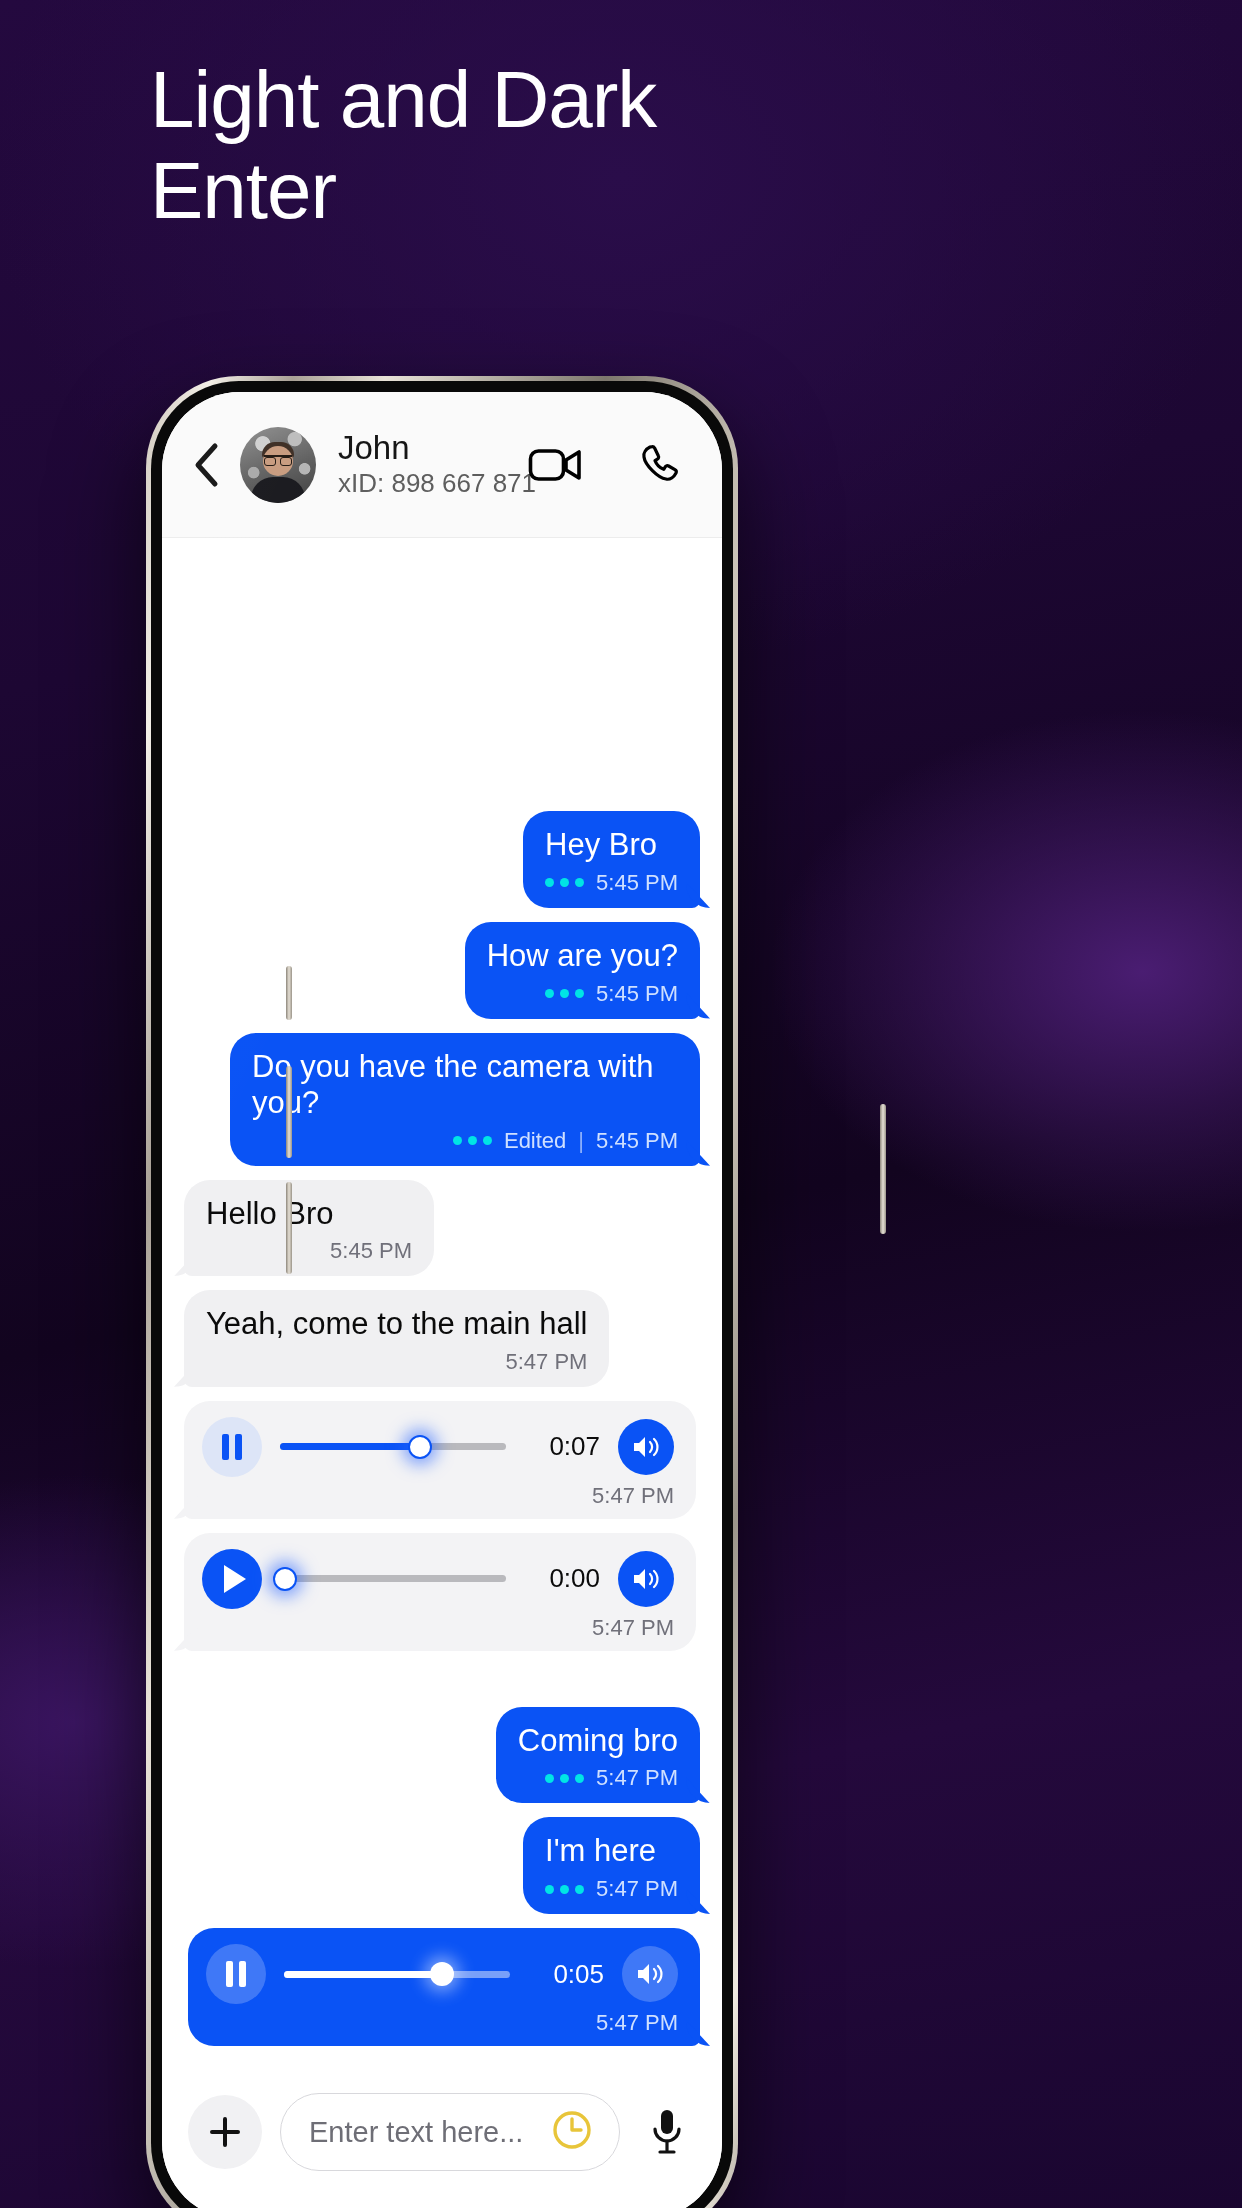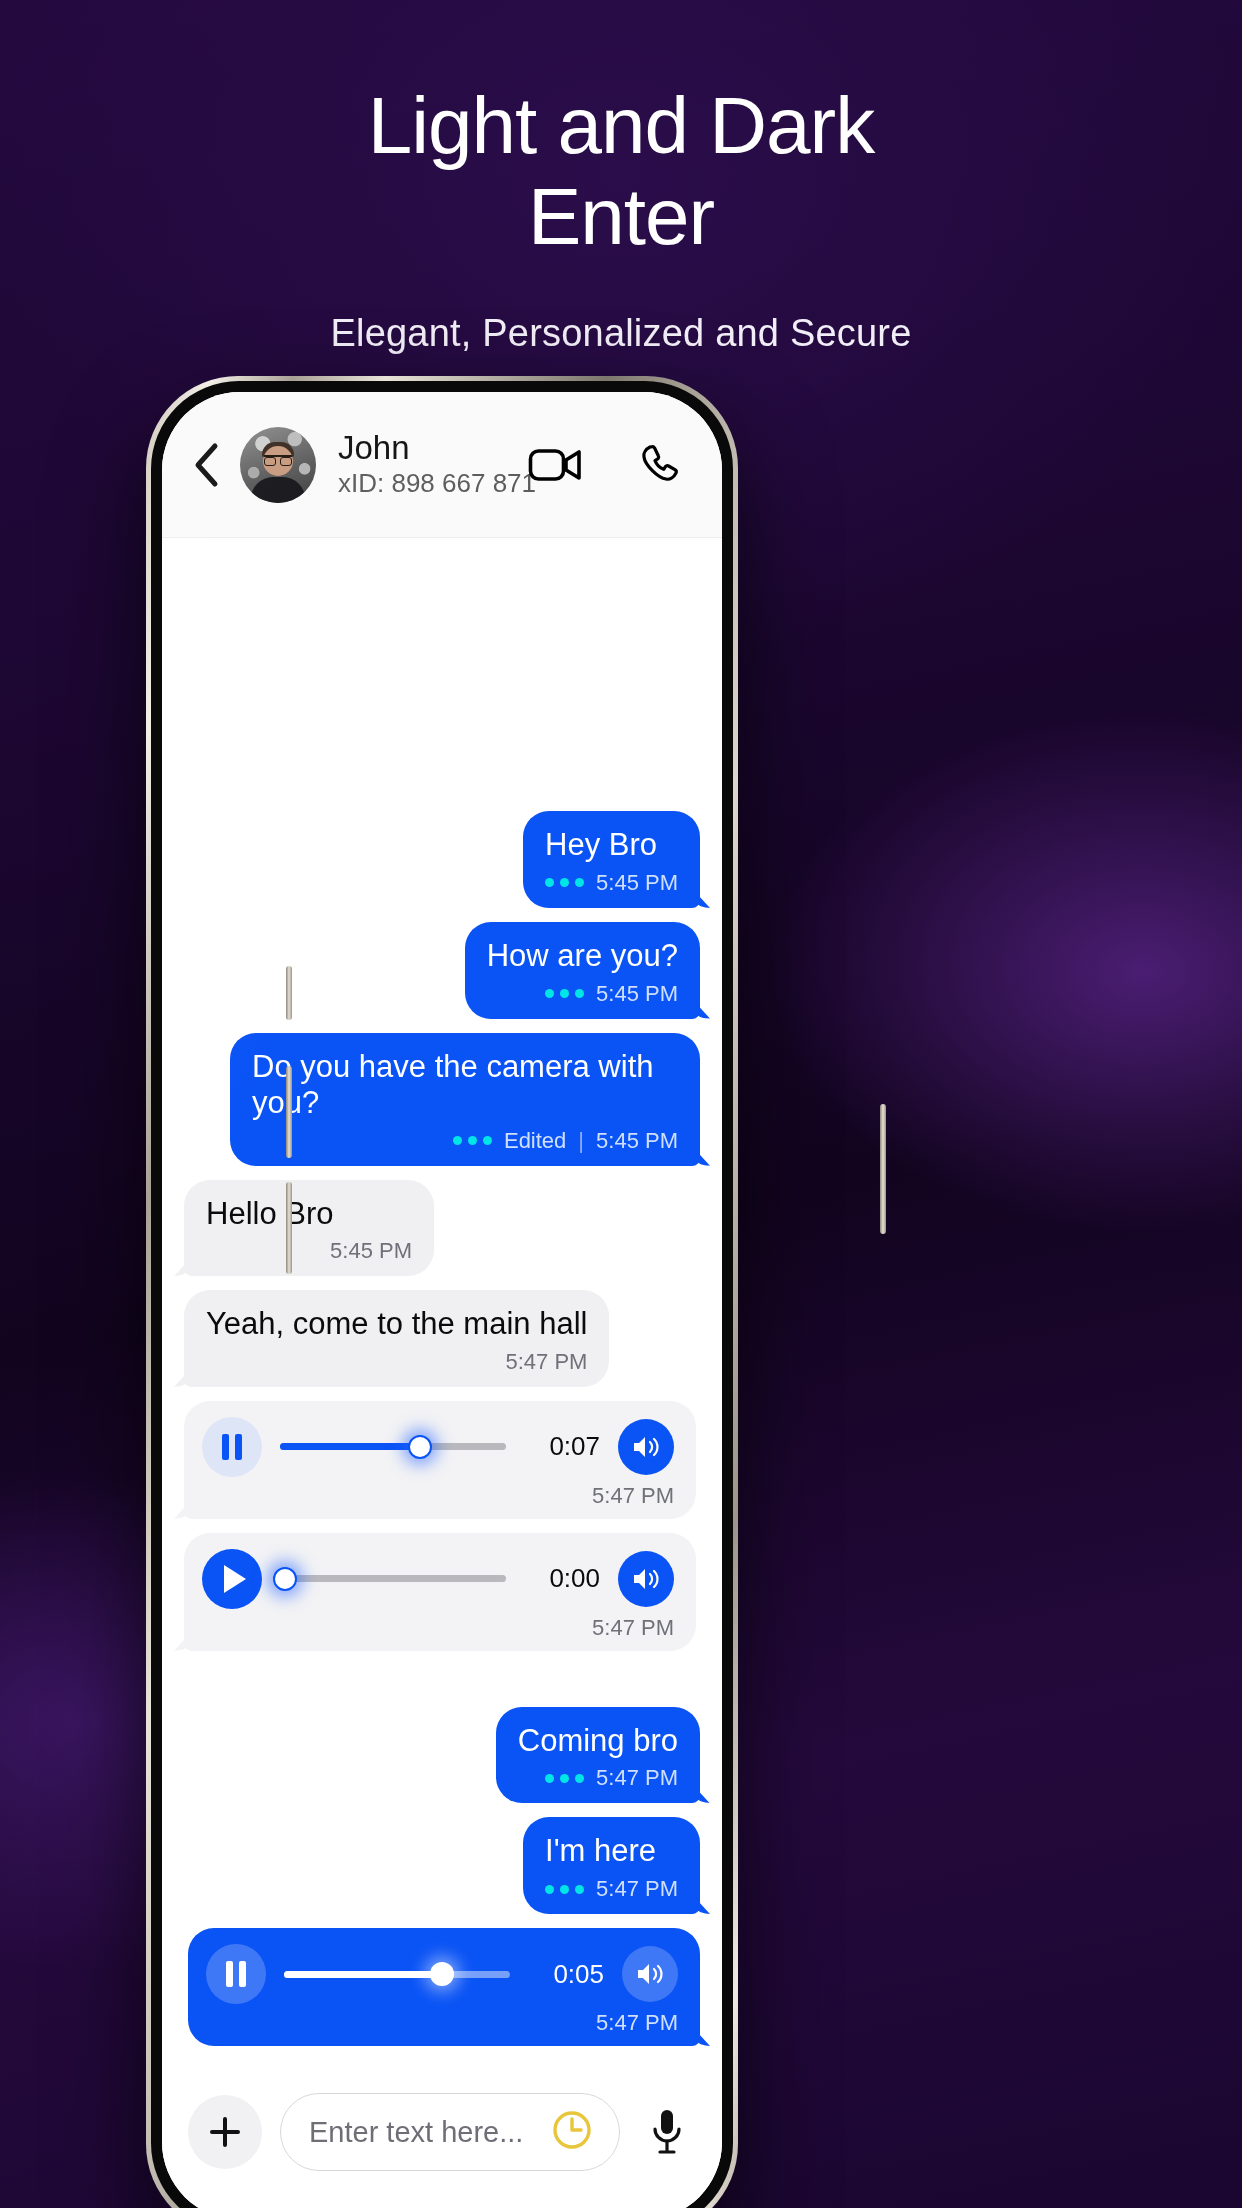--- a/index.html
+++ b/index.html
@@ -16,22 +16,22 @@
     position:absolute; inset:0;
     background:
       radial-gradient(ellipse 600px 420px at 92% 44%, #4a1d72 0%, rgba(74,29,114,0) 62%),
       radial-gradient(ellipse 520px 380px at 6% 78%, #3a1560 0%, rgba(58,21,96,0) 65%),
       radial-gradient(ellipse 900px 700px at 50% 8%, #2a0d4a 0%, rgba(42,13,74,0) 70%),
       linear-gradient(168deg, #24093f 0%, #1d0733 28%, #12041f 55%, #24093c 78%, #1a0630 100%);
   }
 
   
   .headline-wrap {
-    position:absolute; top:80px; left:0; width:100%;
-    text-align:center;
+    position:absolute; top:54px; left:0; width:100%;
+    text-align:left;
     z-index:5;
   }
   .headline {
     color:#fff;
     font-size:80px;
     line-height:1.14;
     font-weight:400;
     letter-spacing:-1px;
     padding:0 150px;
   }
@@ -290,21 +290,20 @@
 </head>
 <body>
 
 <div class="bg"></div>
 
 <div class="headline-wrap">
   <div class="headline">
     <span>Light and Dark</span><br>
     <span>Enter</span>
   </div>
-  <div class="subhead">Elegant, Personalized and Secure</div>
 </div>
 
 <div class="phone">
   <div class="btn-side btn-left1"></div>
   <div class="btn-side btn-left2"></div>
   <div class="btn-side btn-left3"></div>
   <div class="btn-side btn-right1"></div>
 
   <div class="phone-inner">
     <div class="screen" id="lightScreen">

